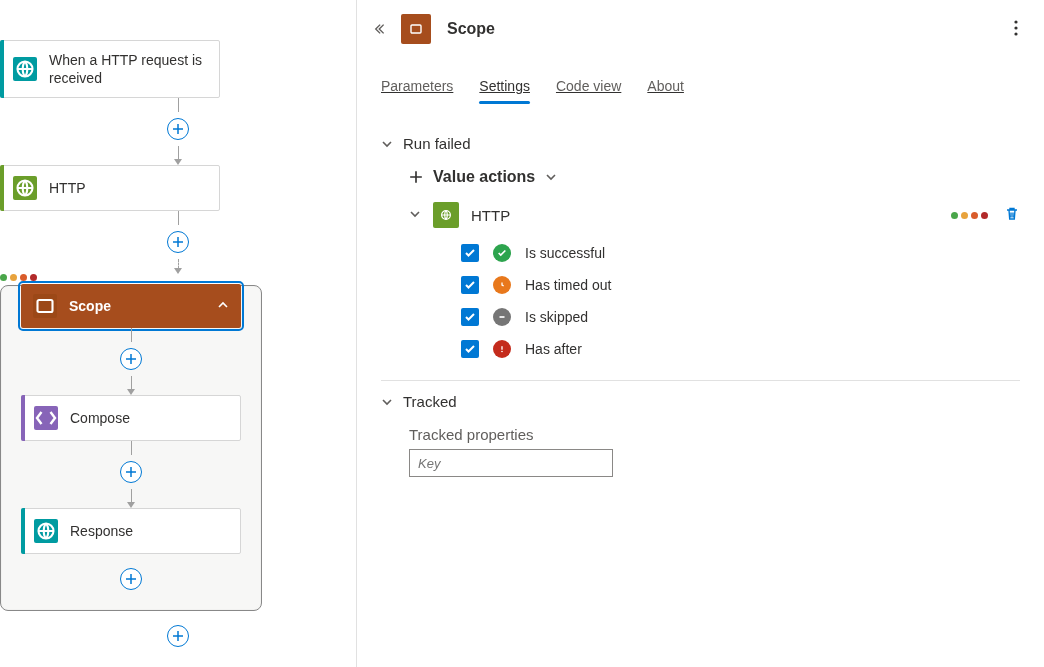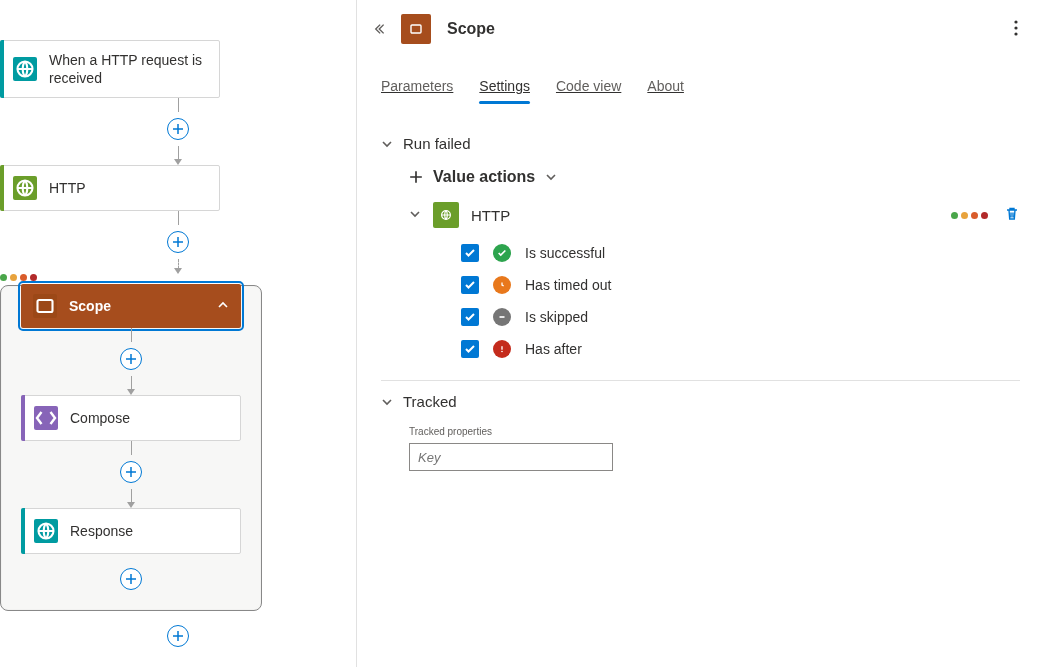--- a/index.html
+++ b/index.html
@@ -276,21 +276,21 @@
 .checkbox svg { width: 12px; height: 12px; }
 .status-icon {
   width: 18px; height: 18px;
   border-radius: 50%;
   display: flex;
   align-items: center;
   justify-content: center;
   flex-shrink: 0;
 }
 .tracking-label {
-  font-size: 10px;
+  font-size: 15px;
   color: #605e5c;
   margin-left: 28px;
   margin-bottom: 6px;
 }
 .kv-row {
   display: flex;
   gap: 14px;
   margin-left: 28px;
 }
 .kv-row input {

